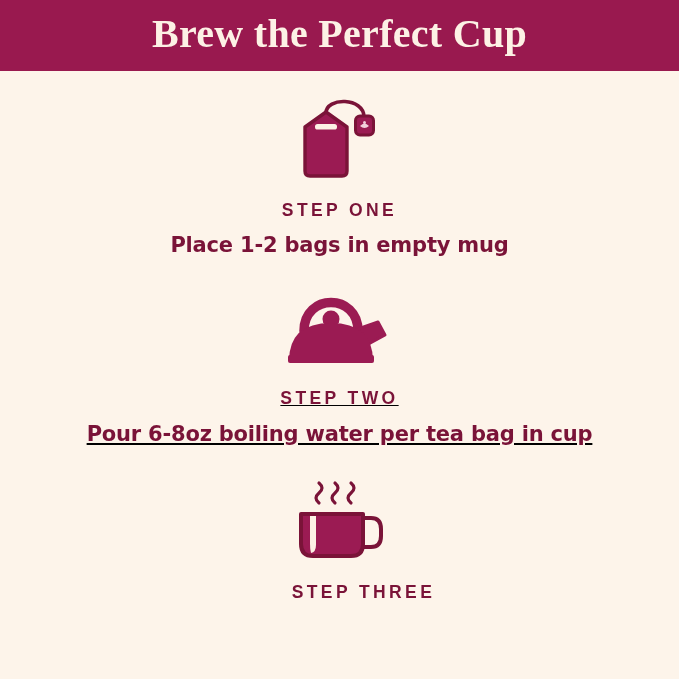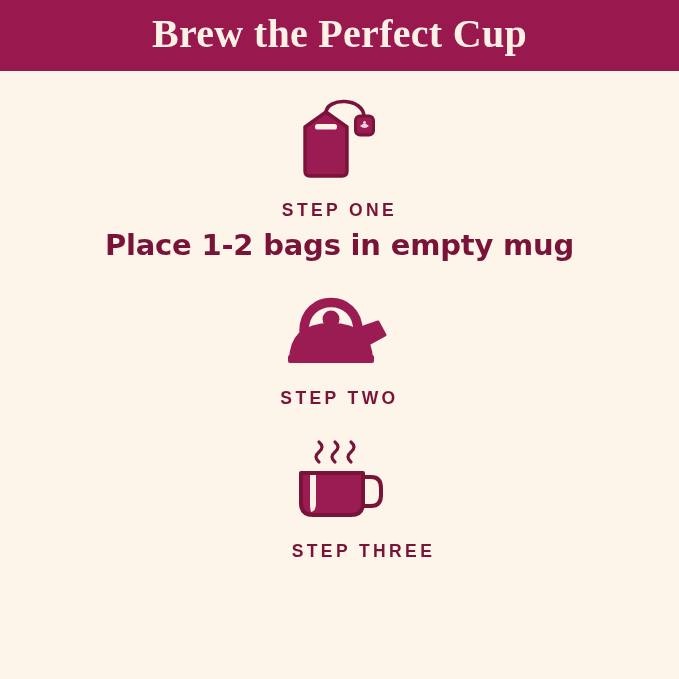--- a/index.html
+++ b/index.html
@@ -57,21 +57,21 @@
     align-items: center;
   }
 
   .step {
     width: 679px;
     display: flex;
     flex-direction: column;
     align-items: center;
   }
   .step-1 { padding-top: 22px; }
-  .step-2 { padding-top: 24px; }
+  .step-2 { padding-top: 24px; text-decoration: underline; }
   .step-3 { padding-top: 22px; }
 
   .step-icon {
     display: block;
     line-height: 0;
   }
 
   .step-kicker {
     margin: 0;
     font-family: "Liberation Sans", sans-serif;
@@ -83,21 +83,21 @@
     text-transform: uppercase;
   }
   .kicker-1 { margin-top: 19px; }
   .kicker-2 { margin-top: 21px; }
   .kicker-3 { margin-top: 20px; margin-left: 48px; }
 
   .step-text {
     margin: 0;
     font-family: "DejaVu Sans", sans-serif;
     font-weight: bold;
-    font-size: 29px;
+    font-size: 21px;
     line-height: 32px;
     letter-spacing: -0.2px;
     color: #7a1338;
     text-align: left;
     max-width: 520px;
   }
   .text-1 { margin-top: 8px; }
   .text-2 { margin-top: 9px; }
   .text-3 { margin-top: 8px; }
 </style>
@@ -142,20 +142,21 @@
 
           <path d="M48 38 q8 -14 16 0 z" fill="#9b1b53"></path>
           <circle cx="56" cy="34" r="8.5" fill="#9b1b53"></circle>
 
           <path d="M14 76 Q14 38 56 38 Q98 38 98 76 Z" fill="#9b1b53"></path>
 
           <rect x="13" y="70" width="86" height="8" rx="2" fill="#9b1b53"></rect>
         </svg>
       </span>
       <p class="step-kicker kicker-2">STEP TWO</p>
+      <p class="step-text text-2">Pour 6-8oz boiling water per tea bag in cup</p>
     </div>
 
     <div class="step step-3">
       <span class="step-icon">
         <svg width="110" height="90" viewBox="0 0 110 90" xmlns="http://www.w3.org/2000/svg">
 
           <path d="M34 31 q-6 -5 0 -10 q6 -5 0 -10" fill="none" stroke="#7a1338" stroke-width="3.2" stroke-linecap="round"></path>
           <path d="M50 31 q-6 -5 0 -10 q6 -5 0 -10" fill="none" stroke="#7a1338" stroke-width="3.2" stroke-linecap="round"></path>
           <path d="M66 31 q-6 -5 0 -10 q6 -5 0 -10" fill="none" stroke="#7a1338" stroke-width="3.2" stroke-linecap="round"></path>
 

